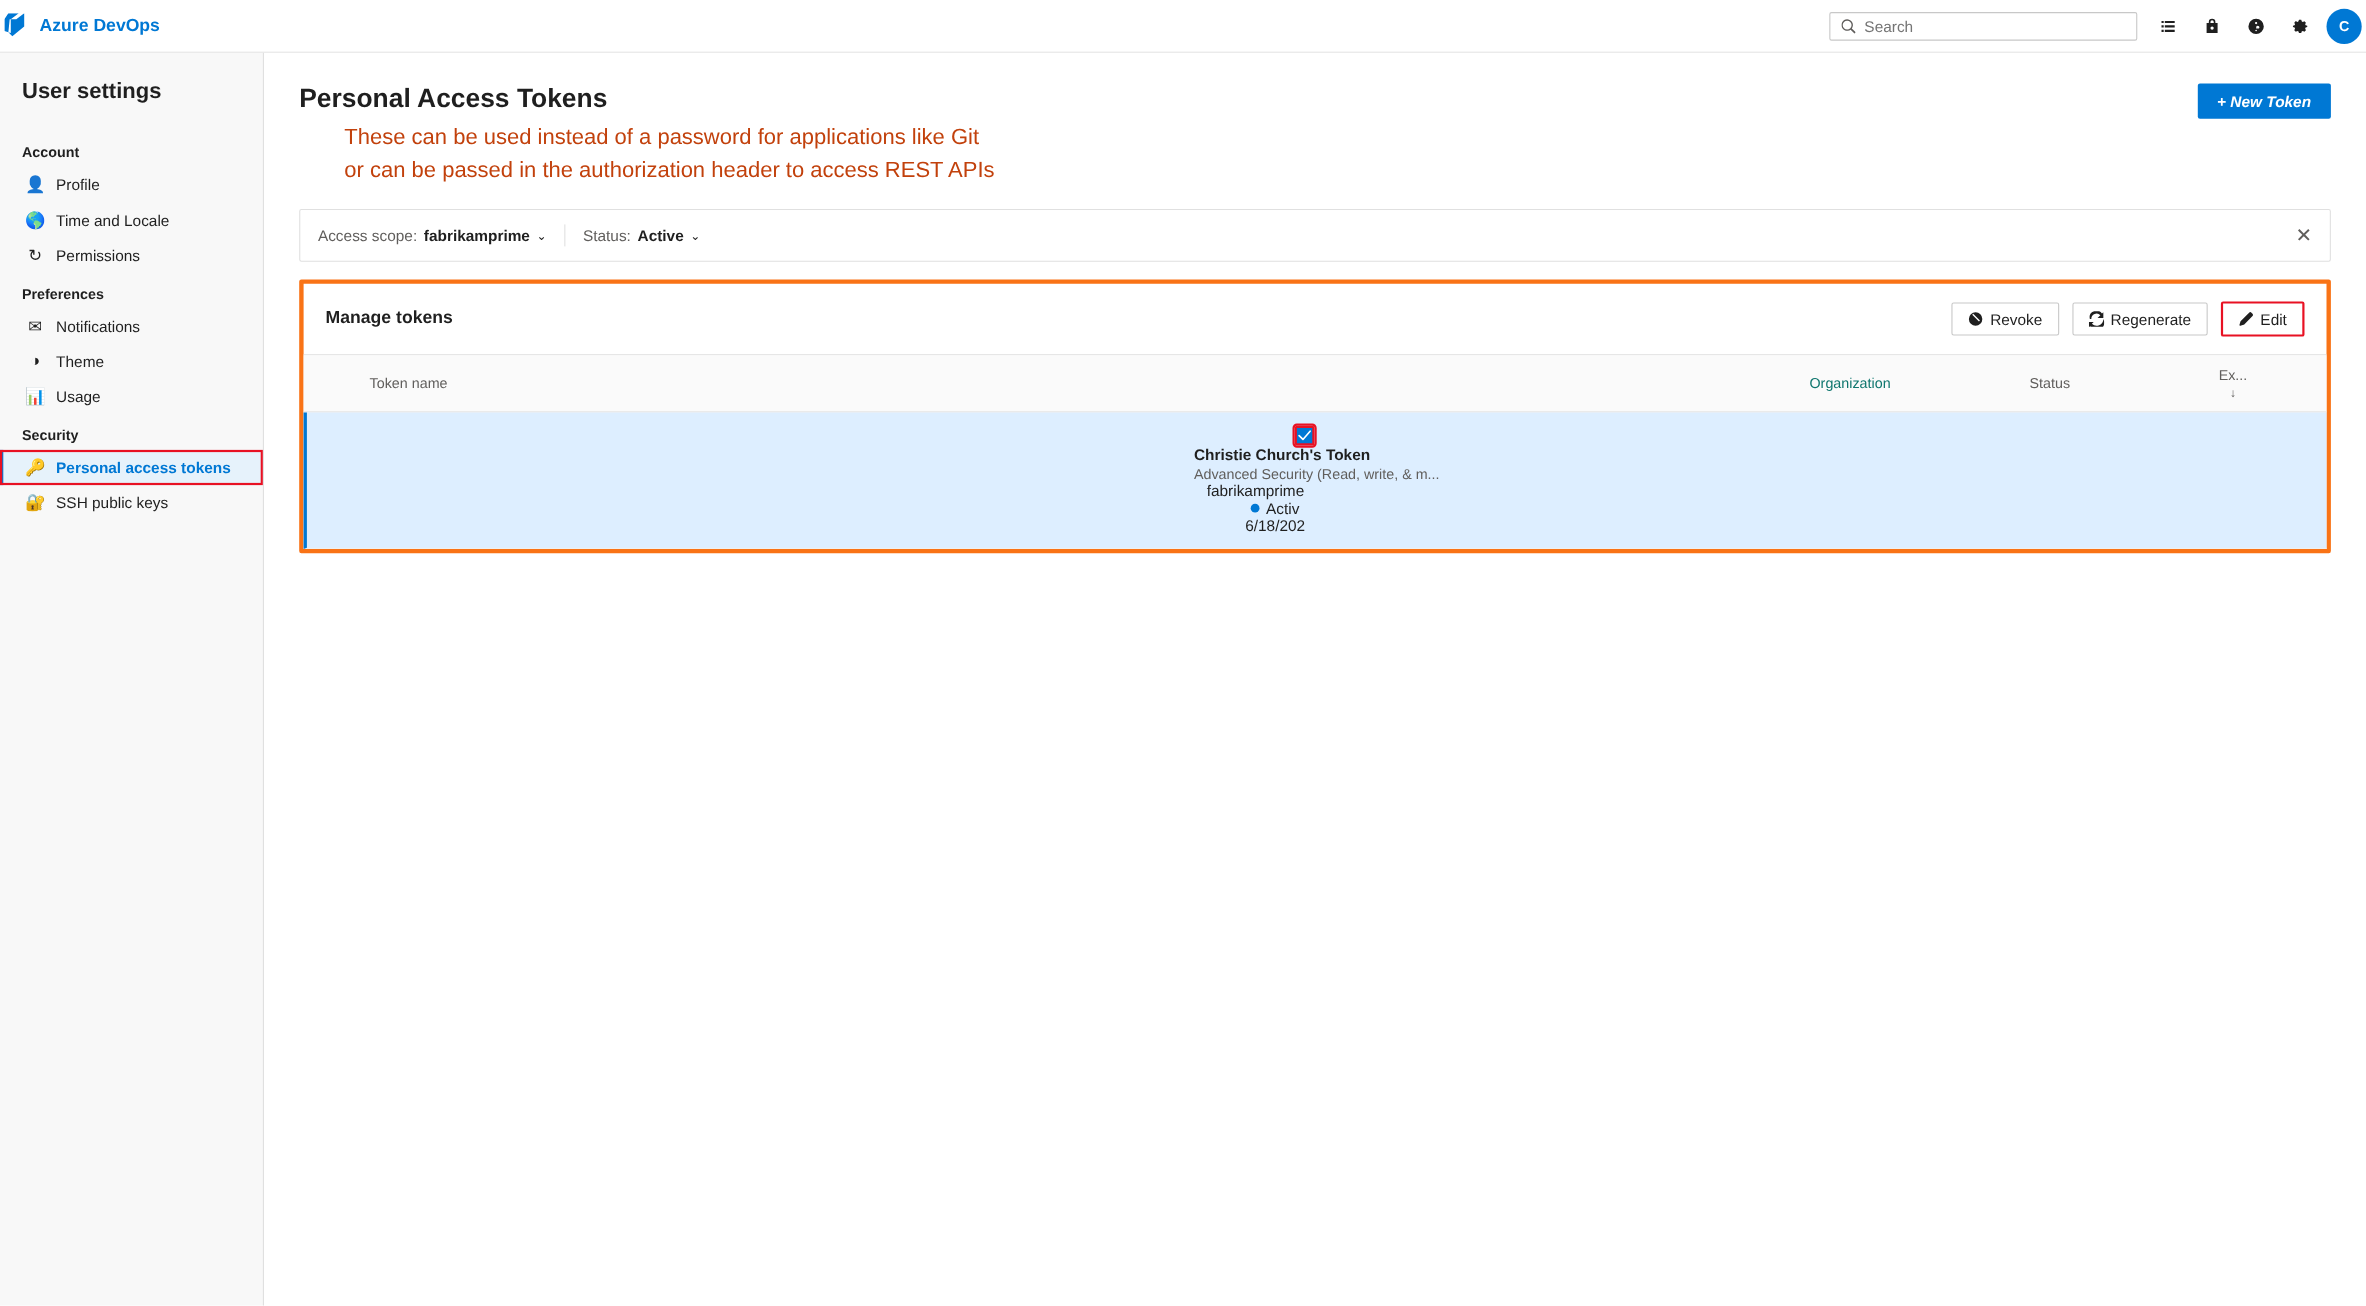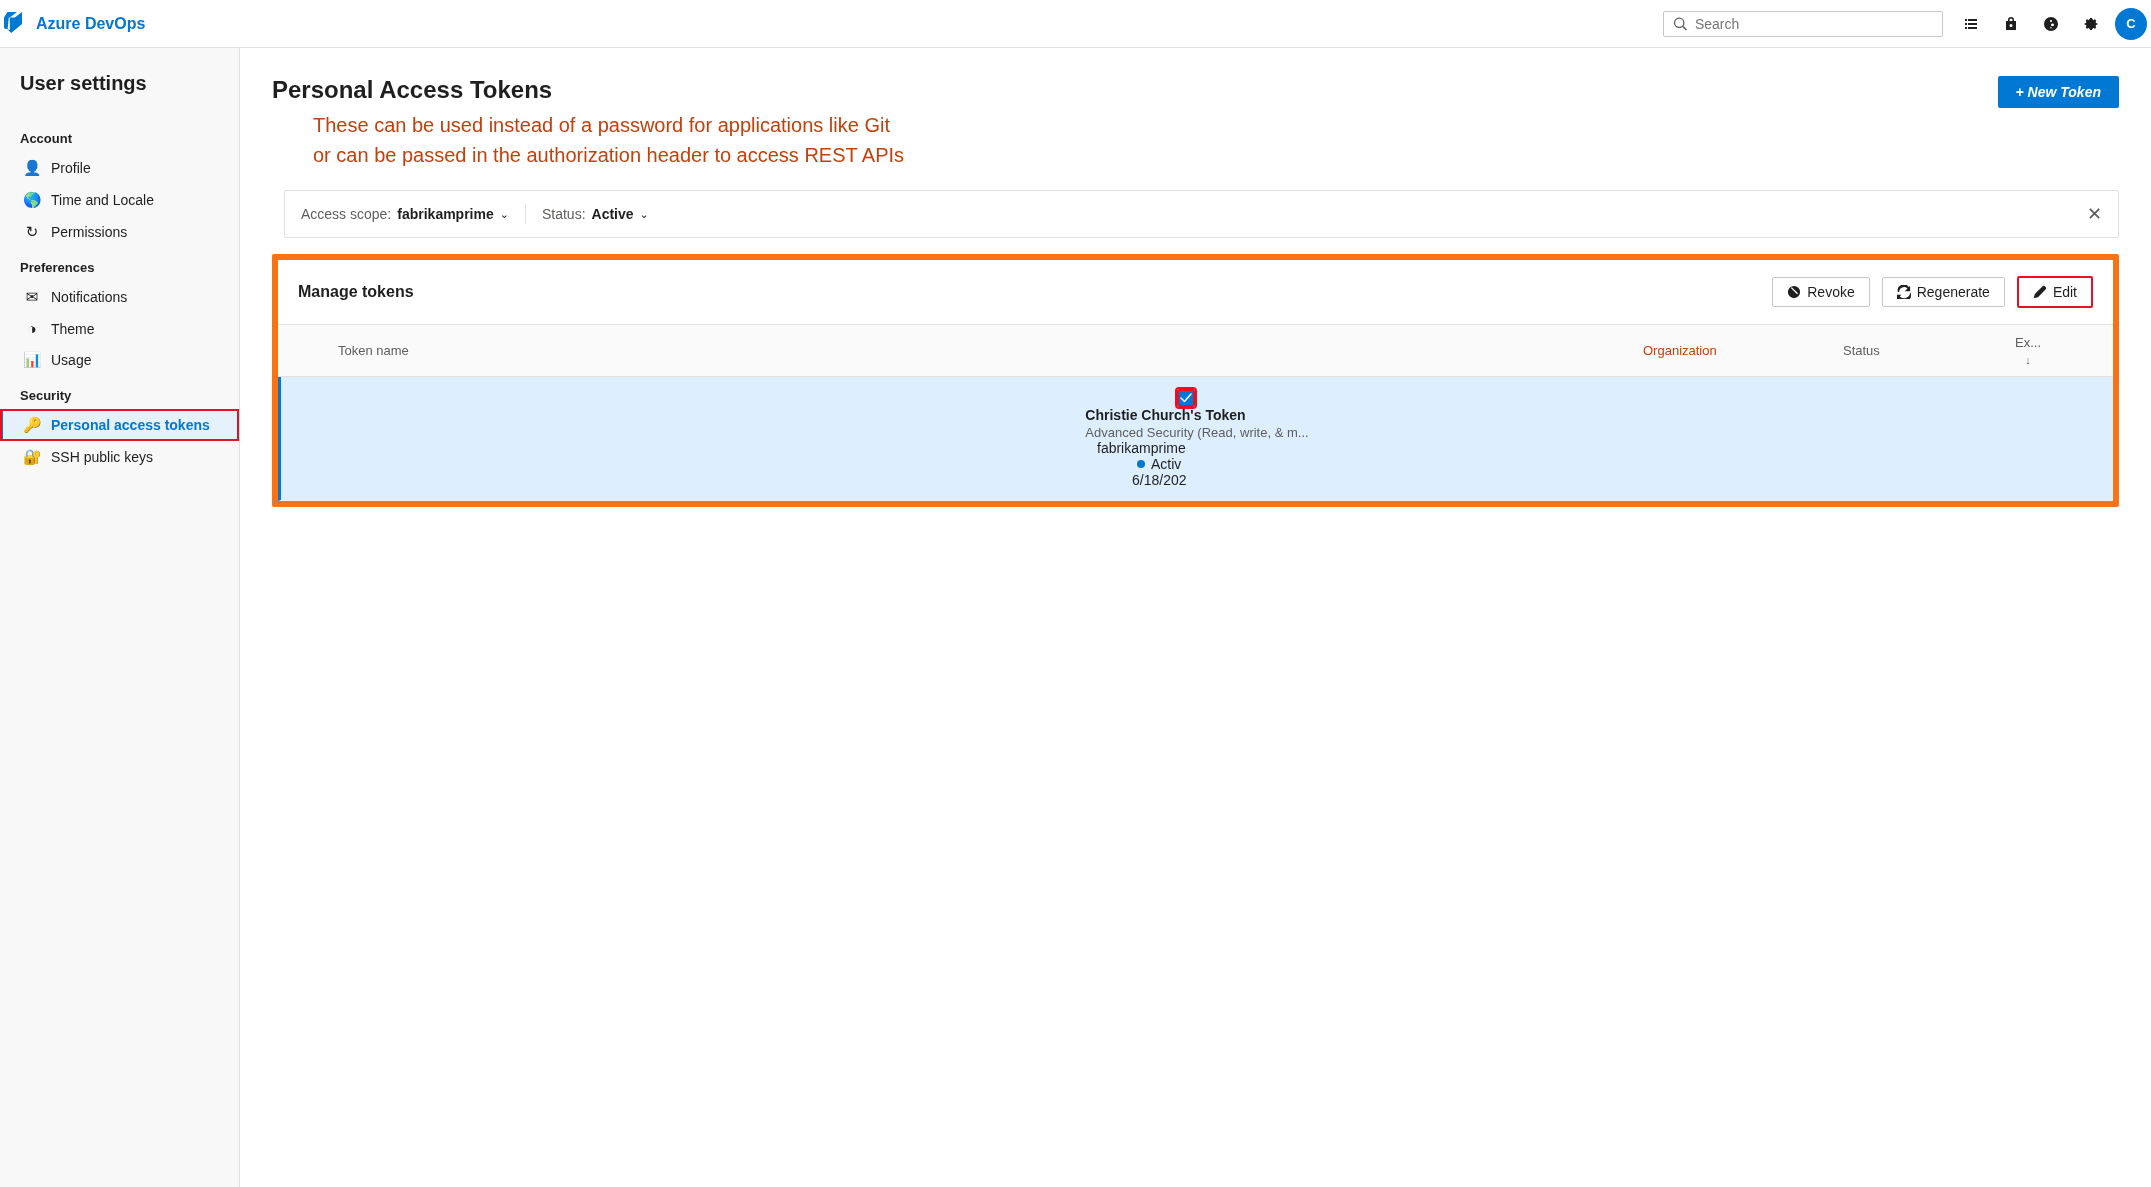--- a/index.html
+++ b/index.html
@@ -147,39 +147,38 @@
     
     .filter-bar {
       display: flex;
       align-items: center;
       gap: 16px;
       padding: 12px 16px;
       background: #fff;
       border: 1px solid #e0e0e0;
       border-radius: 2px;
       margin-bottom: 16px;
-      margin-left: 12px;
     }
     .filter-item {
       display: flex;
       align-items: center;
       gap: 6px;
       font-size: 14px;
       color: #1f1f1f;
       cursor: pointer;
     }
     .filter-label { color: #605e5c; }
     .filter-value { font-weight: 600; }
     .chevron { font-size: 11px; }
     .filter-divider { width: 1px; height: 20px; background: #e0e0e0; }
     .filter-close { margin-left: auto; cursor: pointer; font-size: 18px; color: #605e5c; border: none; background: transparent; }
 
     
     .manage-section {
-      border: 6px solid #f97316;
+      border: 4px solid #f97316;
       border-radius: 2px;
       background: #fff;
     }
     .manage-header {
       display: flex;
       align-items: center;
       padding: 16px 20px;
       border-bottom: 1px solid #e0e0e0;
       gap: 12px;
     }
@@ -207,21 +206,21 @@
     }
     .table-header {
       display: flex;
       align-items: center;
       padding: 10px 20px;
       border-bottom: 1px solid #e0e0e0;
       background: #fafafa;
     }
     .th-checkbox { width: 40px; }
     .th-name { flex: 1; font-size: 13px; color: #605e5c; }
-    .th-org { width: 200px; font-size: 13px; color: #c2410c; margin-left: 15px; }
+    .th-org { width: 200px; font-size: 13px; color: #0f766e; margin-left: 15px; }
     .th-status { width: 120px; font-size: 13px; color: #605e5c; }
     .th-expiry { width: 130px; font-size: 13px; color: #605e5c; display: flex; align-items: center; gap: 4px; flex-direction: column; }
     .sort-arrow { font-size: 11px; }
 
     .table-row {
       display: flex;
       align-items: center;
       padding: 12px 20px;
       border-bottom: 1px solid #f0f0f0;
       background: #ddeeff;

